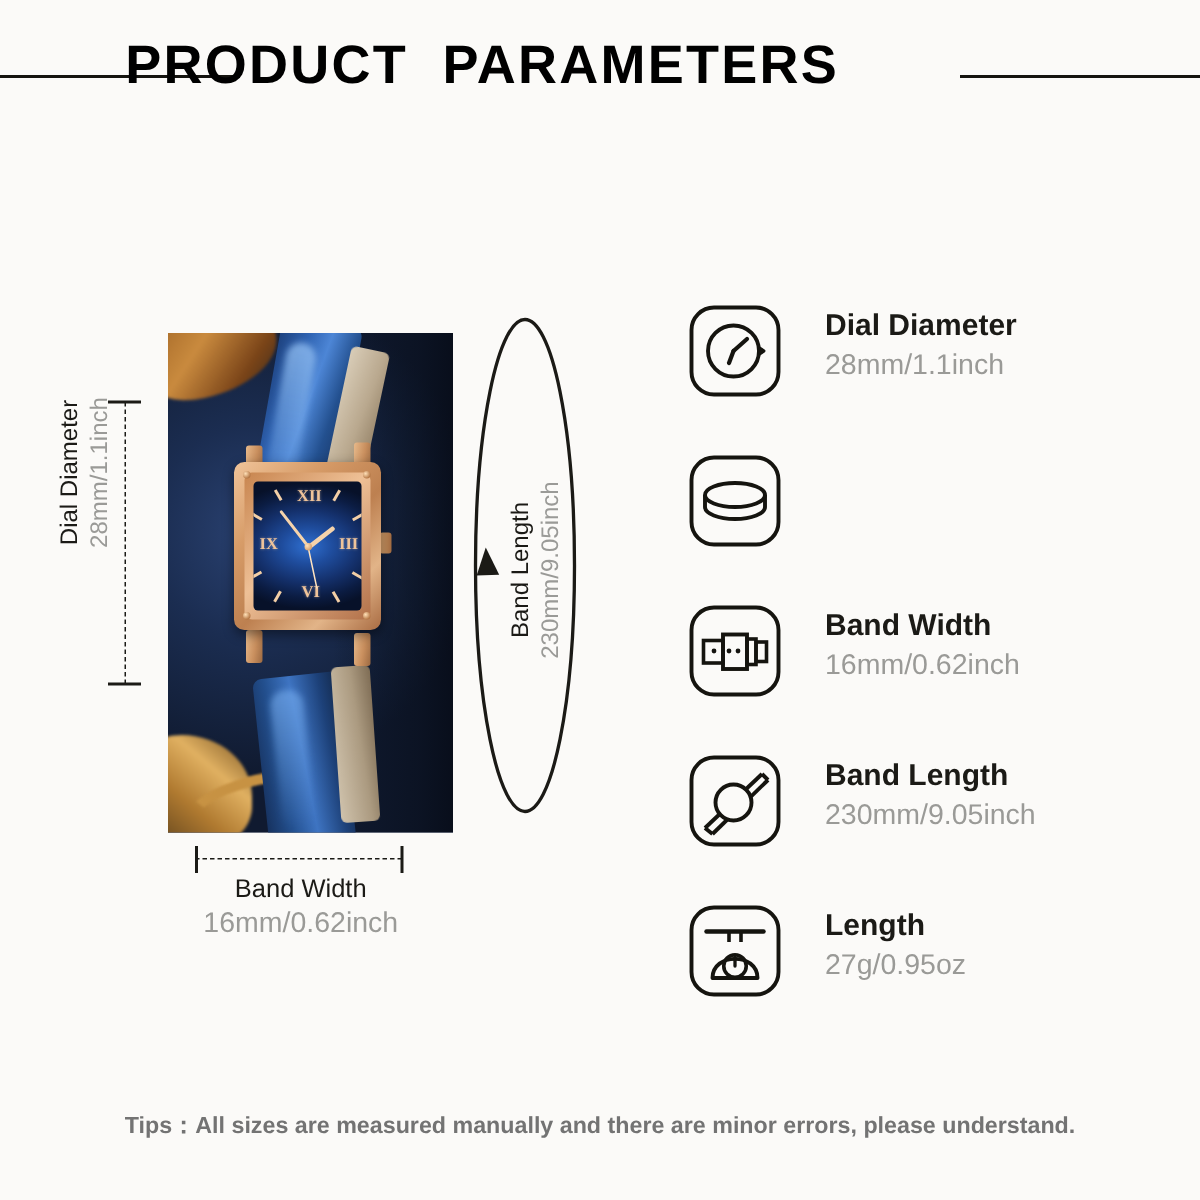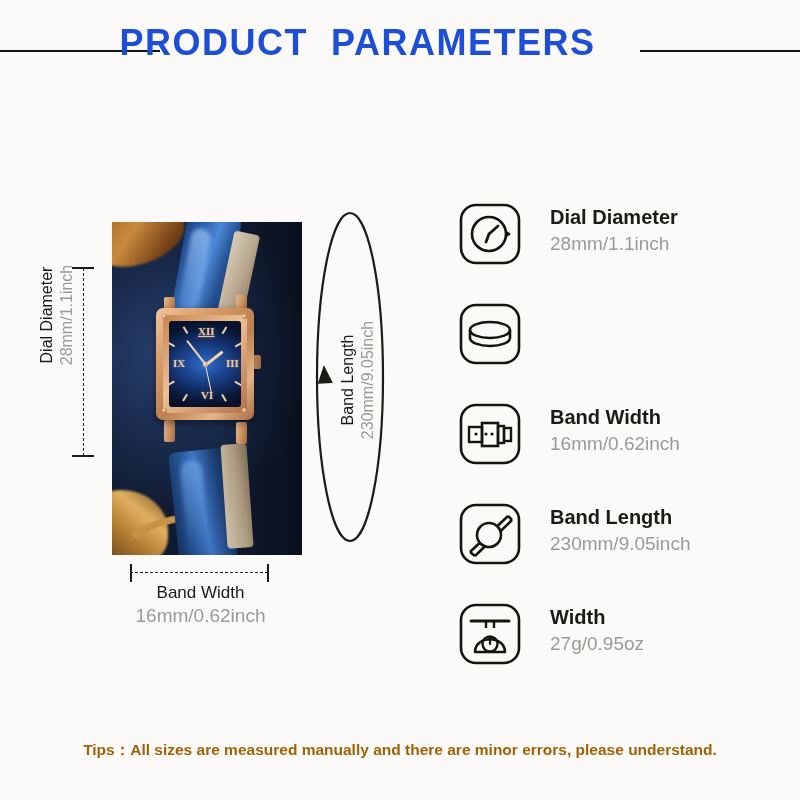--- a/index.html
+++ b/index.html
@@ -33,23 +33,22 @@
   #title-rule-right { left: 640px; width: 160px; }
   #page-title {
     position: absolute;
     top: 22px;
     left: 0;
     width: 643px;
     text-align: center;
     font-size: 36px;
     font-weight: bold;
     letter-spacing: 1.5px;
-    color: #1d4ed8;
+    color: #000000;
     white-space: pre;
-    padding-left: 36px;
   }
 
   
   #photo-frame {
     position: absolute;
     left: 112px;
     top: 222px;
     width: 190px;
     height: 333px;
     overflow: hidden;
@@ -172,21 +171,21 @@
     border-radius: 2px;
   }
   .numeral {
     position: absolute;
     color: #f0c49a;
     font-family: "Liberation Serif", serif;
     font-size: 11px;
     font-weight: bold;
     text-shadow: 0 0 2px rgba(255,220,180,0.5);
   }
-  #num-12 { left: 29px; top: 4px; text-decoration: underline; }
+  #num-12 { left: 29px; top: 4px; }
   #num-3  { left: 57px; top: 36px; }
   #num-6  { left: 32px; top: 68px; }
   #num-9  { left: 4px;  top: 36px; }
   .tick {
     position: absolute;
     background: #f3cfa6;
     width: 1.5px;
     height: 8px;
     transform-origin: 50% 43px;
     left: 35px;
@@ -328,21 +327,21 @@
 
   
   #tips {
     position: absolute;
     left: 0;
     top: 740px;
     width: 800px;
     text-align: center;
     font-size: 15.5px;
     font-weight: bold;
-    color: #a16207;
+    color: #737373;
   }
 </style>
 </head>
 <body>
 
 <div id="header">
   <div id="title-rule-left"></div>
   <div id="page-title">PRODUCT  PARAMETERS</div>
   <div id="title-rule-right"></div>
 </div>
@@ -488,20 +487,20 @@
   <div class="param-row">
     <svg class="param-icon" viewBox="0 0 64 64">
       <rect x="3" y="3" width="58" height="58" rx="15" ry="15" fill="none" stroke="#15140f" stroke-width="2.6"></rect>
       <path d="M13 19 H51" stroke="#15140f" stroke-width="3" stroke-linecap="round"></path>
       <path d="M28 19 L28 26 M36 19 L36 26" stroke="#15140f" stroke-width="2.4"></path>
       <path d="M17 50 C17 33 47 33 47 50 Z" fill="none" stroke="#15140f" stroke-width="2.6" stroke-linejoin="round"></path>
       <circle cx="32" cy="42" r="7.5" fill="none" stroke="#15140f" stroke-width="2.4"></circle>
       <path d="M32 42 V36" stroke="#15140f" stroke-width="2.2" stroke-linecap="round"></path>
     </svg>
     <div class="param-text">
-      <div class="param-title">Width</div>
+      <div class="param-title">Length</div>
       <div class="param-value">27g/0.95oz</div>
     </div>
   </div>
 
 </div>
 
 <div id="tips">Tips：All sizes are measured manually and there are minor errors, please understand.</div>
 
 </body></html>

